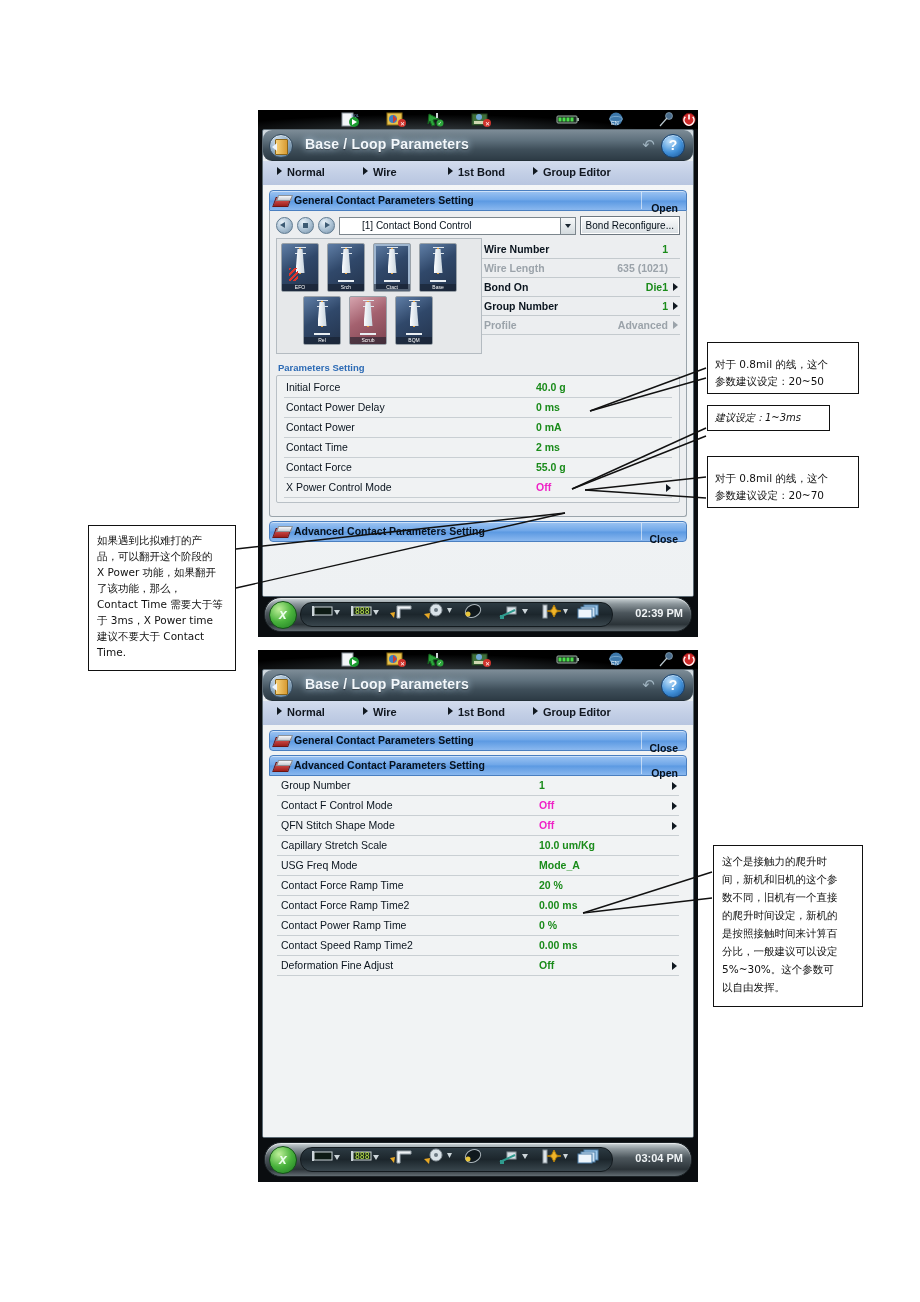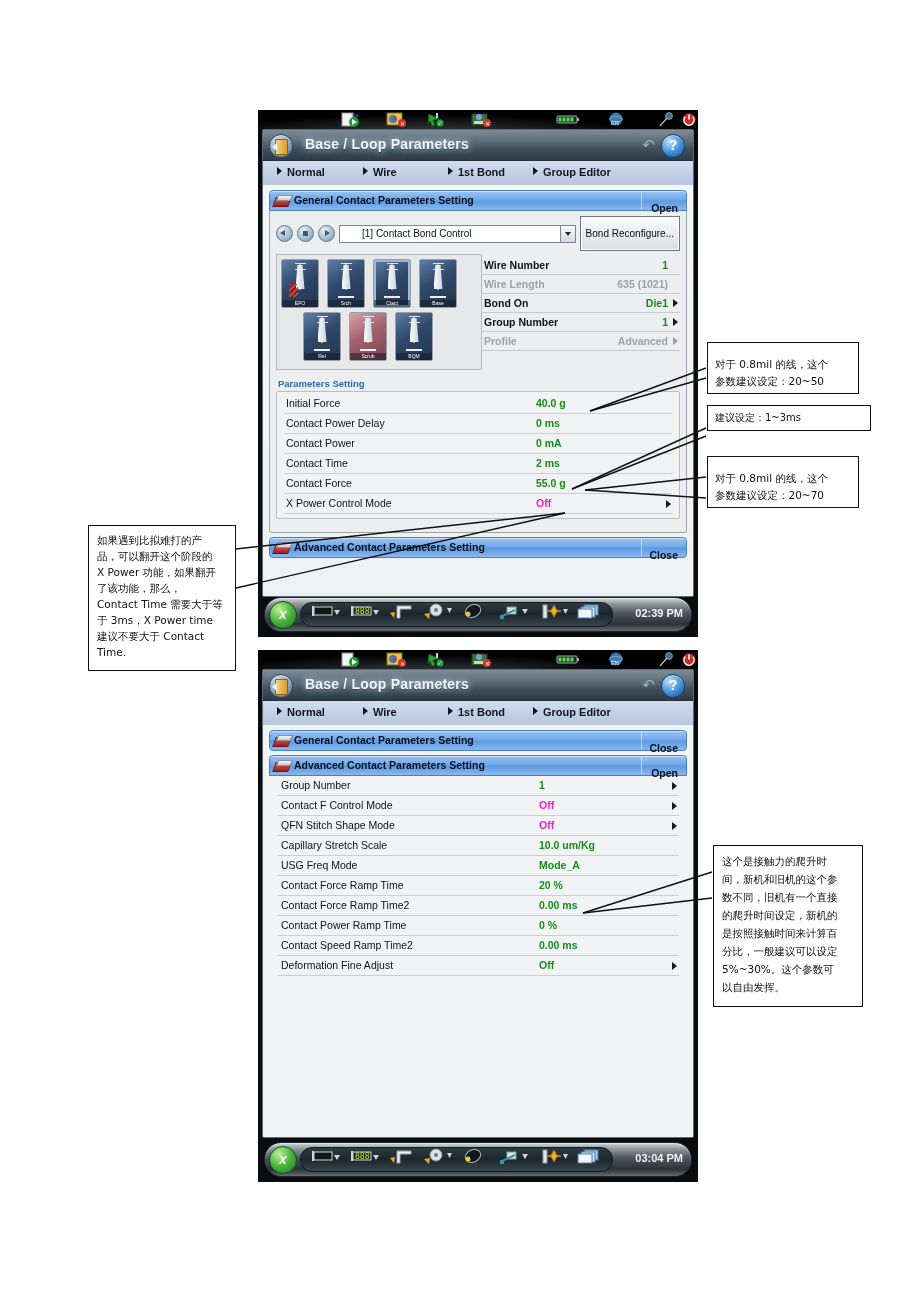--- a/index.html
+++ b/index.html
@@ -17,21 +17,21 @@
 
   .screen{position:absolute;left:4px;right:4px;top:19px;bottom:44px;
     background:linear-gradient(180deg,#cfd8de 0%,#e9eef1 6%,#eef2f4 94%,#c3ccd2 100%);
     border:1px solid #5d6b74;border-radius:2px;overflow:hidden;}
   #device-1 .screen{bottom:40px;}
   #device-2 .screen{bottom:44px;}
 
   
   .titlebar{position:relative;height:30px;
     background:linear-gradient(180deg,#7d8c97 0%,#5e707c 35%,#3f4f5a 65%,#2d3b45 100%);
-    border-bottom:1px solid #243039;}
+    border-bottom:1px solid #243039;border-radius:9px;}
   .tb-back{position:absolute;left:6px;top:4px;width:22px;height:22px;border-radius:50%;
     background:radial-gradient(circle at 35% 28%,#cfe0ee 0%,#8aa6bd 55%,#4e6d86 100%);
     border:1px solid #33495c;box-shadow:inset 0 1px 1px rgba(255,255,255,.6);}
   .tb-back .door{position:absolute;left:5px;top:4px;width:11px;height:14px;border-radius:1px;
     background:linear-gradient(90deg,#f7d27a,#d89b33);border:1px solid #8a6418;}
   .tb-back .arw{position:absolute;left:2px;top:8px;width:0;height:0;
     border-top:4px solid transparent;border-bottom:4px solid transparent;border-right:5px solid #eef4fa;}
   .tb-title{position:absolute;left:42px;top:6px;font-size:14px;font-weight:bold;color:#f2f7fb;
     text-shadow:0 0 7px rgba(210,235,255,.95),0 1px 1px rgba(0,0,0,.6);letter-spacing:.2px;}
   .tb-undo{position:absolute;right:36px;top:7px;width:17px;height:17px;color:#9fb3c0;font-size:15px;line-height:16px;text-align:center;}
@@ -76,21 +76,21 @@
     border-top:3.5px solid transparent;border-bottom:3.5px solid transparent;}
   .rbtn.l .g{border-right:5px solid #3d5b74;}
   .rbtn.r .g{border-left:5px solid #3d5b74;left:6px;}
   .rbtn.s .g{left:5px;top:5px;width:5px;height:5px;background:#3d5b74;border:none;}
   .combo{flex:1;height:16px;background:#fff;border:1px solid #7c868d;position:relative;display:flex;align-items:center;}
   .combo span{font-size:10px;color:#08121c;padding-left:22px;}
   .combo .cbtn{position:absolute;right:0;top:0;bottom:0;width:14px;
     background:linear-gradient(180deg,#f6f8f9,#d3dade);border-left:1px solid #7c868d;}
   .combo .cbtn:after{content:"";position:absolute;left:4px;top:6px;width:0;height:0;
     border-left:3px solid transparent;border-right:3px solid transparent;border-top:4px solid #1a2630;}
-  .pbtn{height:17px;padding:8px 5px;font-size:10px;color:#05101a;display:flex;align-items:center;
+  .pbtn{height:17px;padding:0 5px;font-size:10px;color:#05101a;display:flex;align-items:center;
     background:linear-gradient(180deg,#fafbfc,#d9dfe3);border:1px solid #6d7780;box-shadow:inset 0 0 0 1px #fff;}
 
   
   .midrow{display:flex;padding:0 6px 5px 6px;gap:0;}
   .igrid{width:196px;background:#e6e8ea;border:1px solid #b4bbc1;padding:4px;}
   .igrid .row{display:flex;gap:8px;margin-bottom:4px;}
   .icell{width:36px;height:47px;border:1px solid #9aa2a9;border-radius:2px;position:relative;
     background:linear-gradient(150deg,#5f7ea6 0%,#30486a 45%,#24344d 100%);overflow:hidden;}
   .icell.sel{outline:2px solid #9fb6cf;outline-offset:-3px;}
   .icell.pink{background:linear-gradient(150deg,#d6a4ae 0%,#a4616f 45%,#7d4450 100%);}
@@ -658,21 +658,21 @@
 
   <path d="M583 913 L712 872" fill="none" stroke="#111" stroke-width="1.4"></path>
   <path d="M583 913 L712 898" fill="none" stroke="#111" stroke-width="1.4"></path>
 </svg>
 
 <div class="note" id="note1" style="left:707px;top:342px;width:152px;height:52px;">
   <div>对于 0.8mil 的线，这个</div>
   <div>参数建议设定：20~50</div>
 </div>
 
-<div class="note" id="note2" style="left:707px;top:405px;width:164px;height:26px;padding-top:3px;">
+<div class="note" id="note2" style="left:707px;top:405px;width:123px;height:26px;padding-top:3px;font-style:italic;">
   <div style="font-size:10px">建议设定：1~3ms</div>
 </div>
 
 <div class="note" id="note3" style="left:707px;top:456px;width:152px;height:52px;">
   <div>对于 0.8mil 的线，这个</div>
   <div>参数建议设定：20~70</div>
 </div>
 
 <div class="note" id="note4" style="left:88px;top:525px;width:148px;height:146px;line-height:16px;padding:6px 8px;">
   <div>如果遇到比拟难打的产</div>

